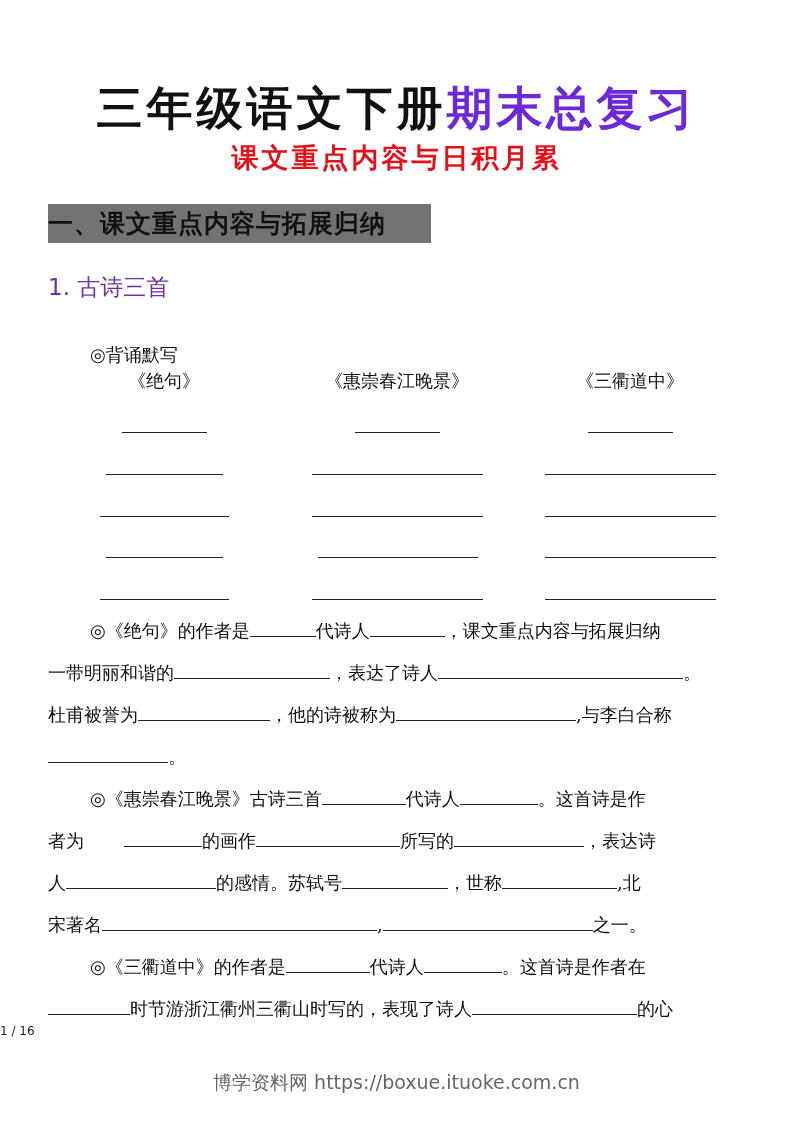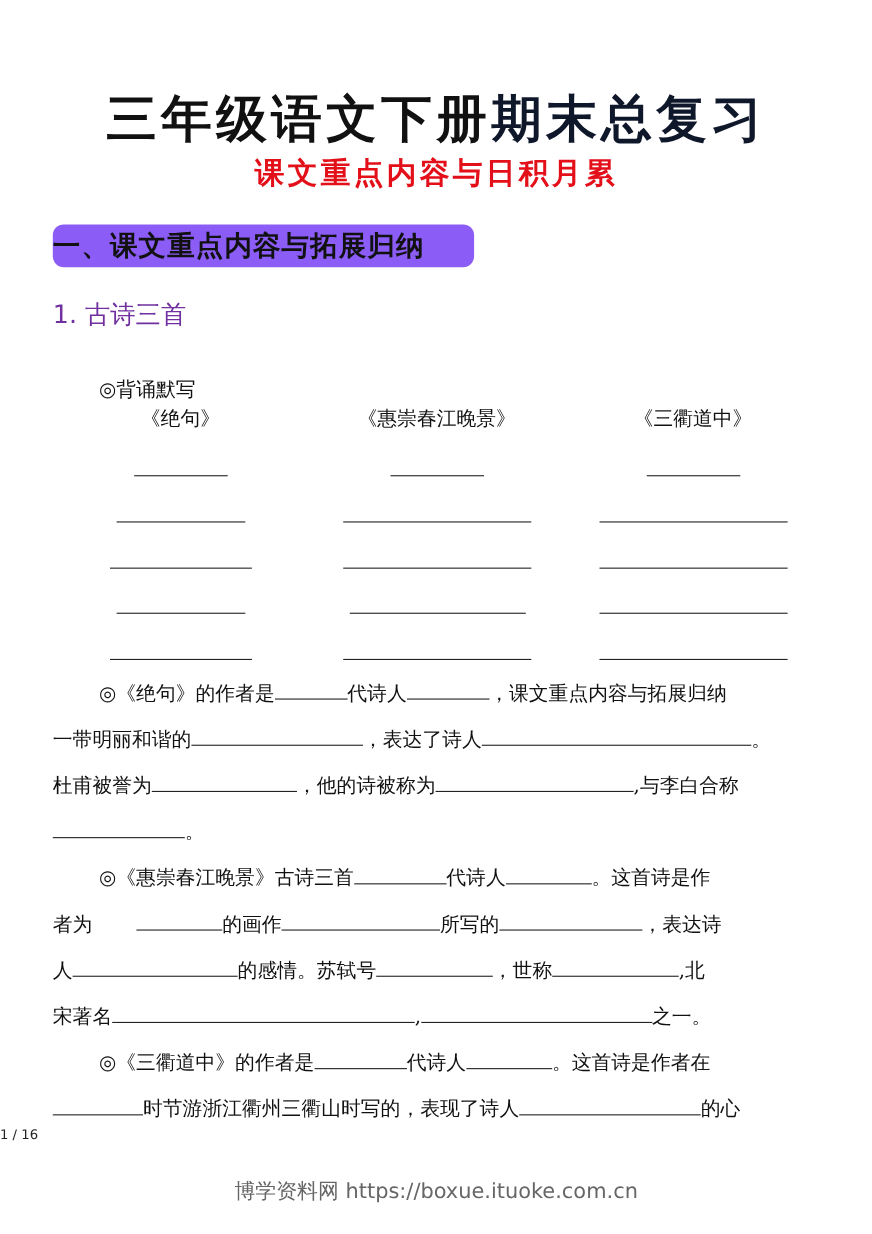--- a/index.html
+++ b/index.html
@@ -2,26 +2,26 @@
 <html><head>
   <meta charset="utf-8">
   <style>
     html, body { margin: 0; padding: 0; background: #ffffff; }
     body { width: 793px; height: 1122px; position: relative; overflow: hidden;
            font-family: "DejaVu Serif", "Liberation Serif", serif; color: #111; }
     .abs { position: absolute; }
     .title { left: 0; width: 793px; top: 80px; text-align: center; font-size: 46px; font-weight: bold;
              letter-spacing: 4px; font-family: "DejaVu Serif", serif; line-height: 56px; }
     .title .black { color: #111111; }
-    .title .red { color: #0f172a; }
+    .title .red { color: #6d28d9; }
     .subtitle { left: 0; width: 793px; top: 140px; text-align: center; font-size: 27px; font-weight: bold;
                 color: #e3101a; letter-spacing: 3px; line-height: 36px; }
-    .sec-heading { left: 48px; top: 204px; width: 383px; height: 39px; background: #8b5cf6;
+    .sec-heading { left: 48px; top: 204px; width: 383px; height: 39px; background: #737373;
                    font-size: 25px; font-weight: bold; line-height: 39px; letter-spacing: 1px;
-                   font-family: "DejaVu Sans", sans-serif; white-space: nowrap; overflow: hidden; border-radius: 10px; }
+                   font-family: "DejaVu Sans", sans-serif; white-space: nowrap; overflow: hidden; }
     .sub-heading { left: 48px; top: 272px; font-size: 23px; font-weight: normal; color: #7030a0;
                    font-family: "DejaVu Sans", sans-serif; line-height: 30px; }
     .label { font-size: 18px; line-height: 26px; white-space: nowrap; }
     .poem-title { font-size: 18px; line-height: 26px; white-space: nowrap; text-align: center; }
     .line { position: absolute; height: 0; border-top: 1.5px solid #222; }
     .para { left: 48px; width: 697px; font-size: 18px; line-height: 42px; white-space: nowrap; }
     .blank { display: inline-block; border-bottom: 1.5px solid #222; height: 20px; vertical-align: baseline; }
     .pageno { left: 0; width: 793px; top: 1024px; font-size: 12px;
               font-family: "DejaVu Sans", sans-serif; color: #222; }
     .footer { left: 0; width: 793px; top: 1070px; text-align: center; font-size: 19px;

